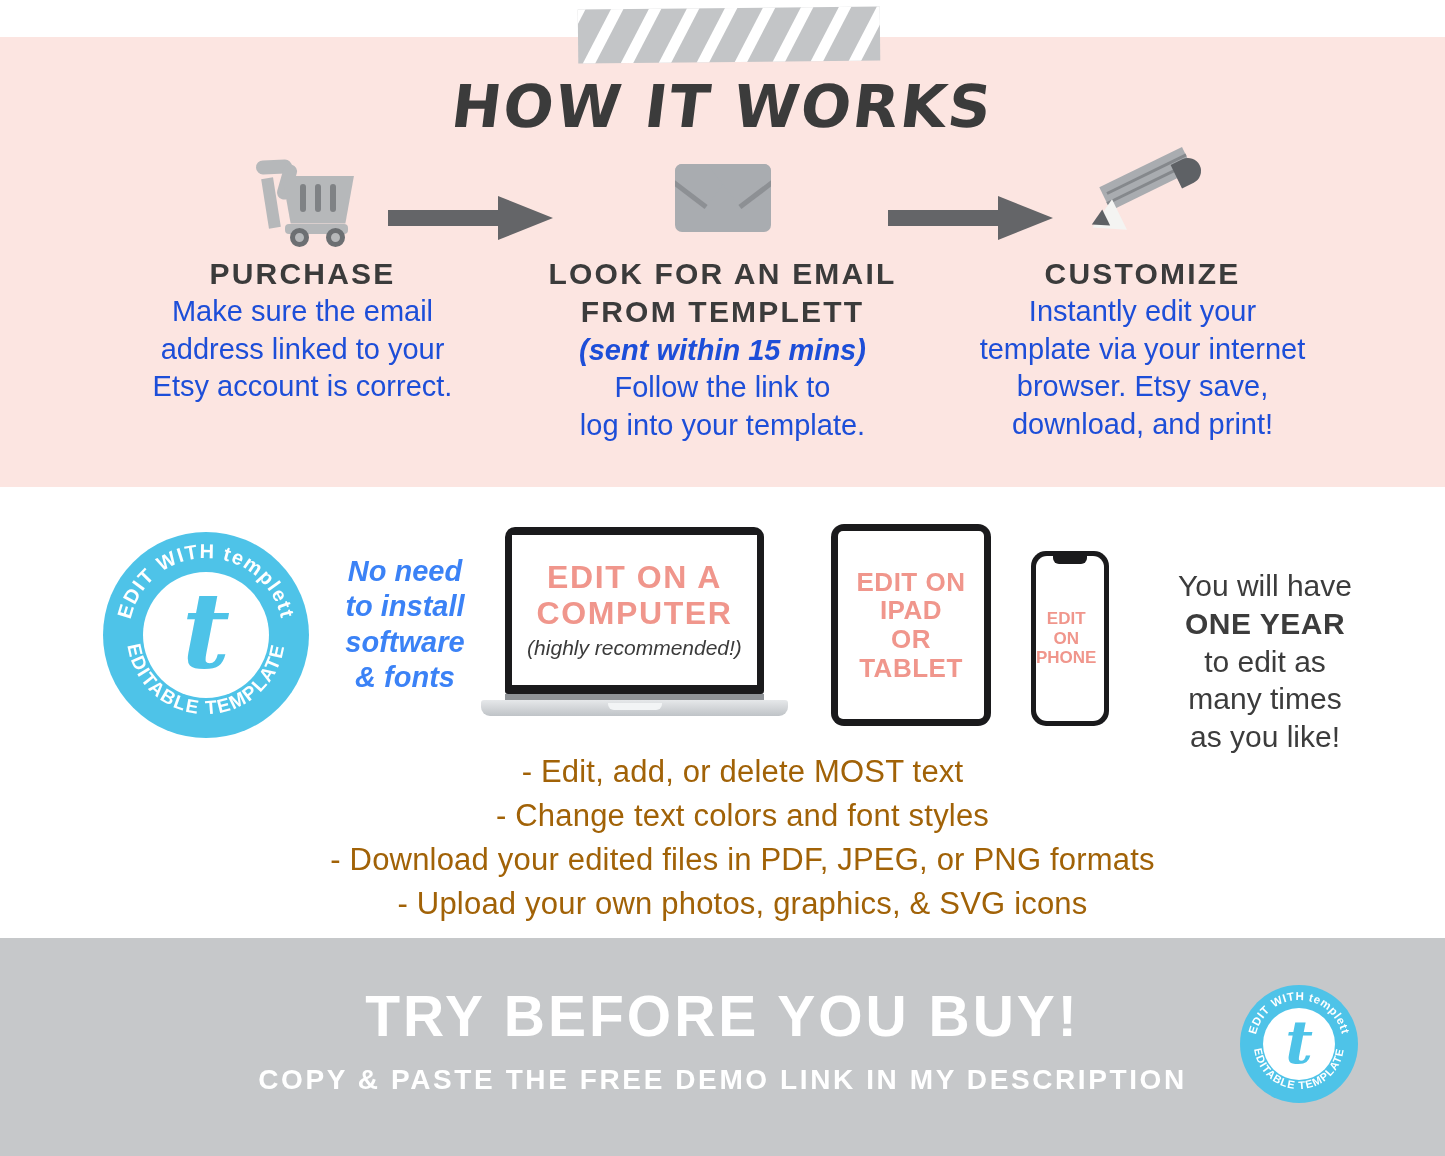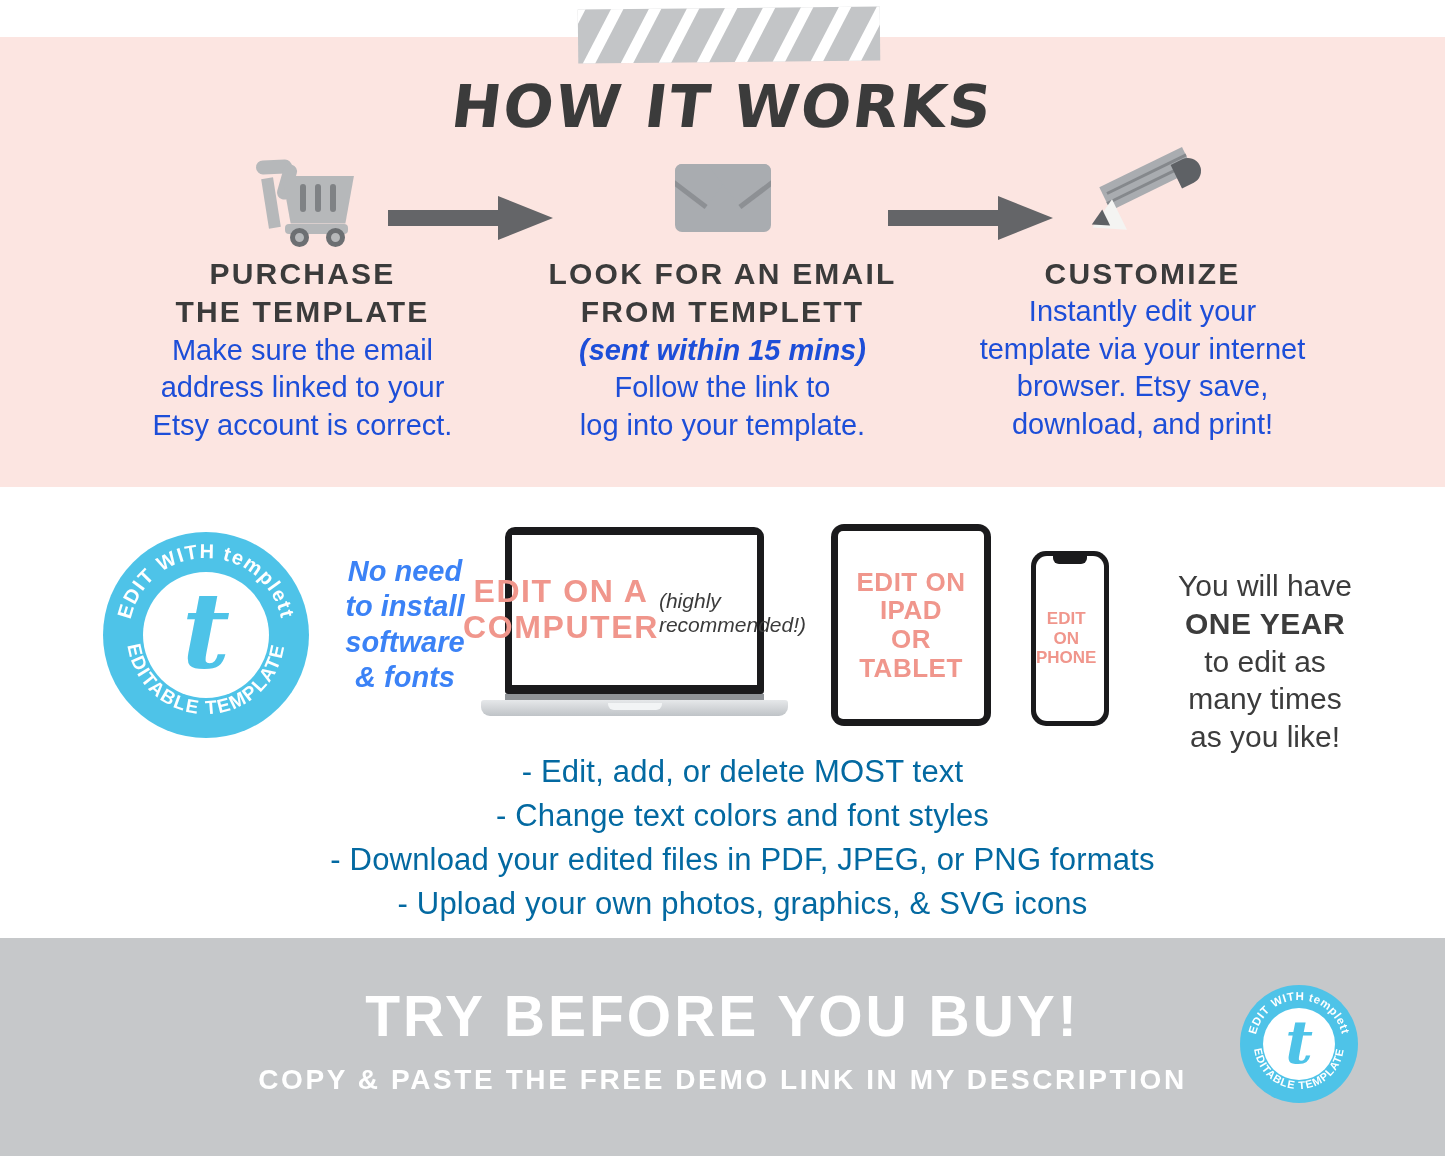--- a/index.html
+++ b/index.html
@@ -177,21 +177,21 @@
 
   
   .laptop{position:absolute;left:481px;top:527px;width:307px;height:195px;}
   .laptop .lid{
     position:absolute;left:24px;top:0;width:259px;height:167px;
     background:#1a1a1c;border-radius:10px 10px 3px 3px;
     box-sizing:border-box;padding:8px 7px 9px 7px;
   }
   .laptop .screen{
     width:100%;height:100%;background:#ffffff;
-    display:flex;flex-direction:row;align-items:center;justify-content:center;
+    display:flex;flex-direction:column;align-items:center;justify-content:center;
   }
   .laptop .base{
     position:absolute;left:0;bottom:6px;width:307px;height:16px;
     background:linear-gradient(#e6e8ea,#bfc3c7);border-radius:3px 3px 9px 9px;
   }
   .laptop .notchbase{
     position:absolute;left:127px;bottom:12px;width:54px;height:7px;background:#f2f4f5;border-radius:0 0 6px 6px;
   }
   .laptop .hinge{
     position:absolute;left:24px;bottom:22px;width:259px;height:6px;background:#8f9397;
@@ -233,21 +233,21 @@
     position:absolute;left:1120px;top:567px;width:290px;text-align:center;
     font-size:30px;line-height:1.26;color:#3c3c3c;
   }
   .oneyear b{font-weight:bold;letter-spacing:0.5px;}
 
   
   .bullets{
     position:absolute;left:0;top:750px;width:1445px;text-align:center;
   }
   .bullets div{
-    font-size:31px;line-height:1.42;color:#0369a1;letter-spacing:0.2px;padding-left:40px;
+    font-size:31px;line-height:1.42;color:#a16207;letter-spacing:0.2px;padding-left:40px;
   }
 
   
   .gray{
     position:absolute;left:0;top:938px;width:1445px;height:218px;background:#c6c8ca;
   }
   .gray .big{
     position:absolute;left:0;top:45px;width:1445px;text-align:center;
     color:#ffffff;font-size:57px;font-weight:bold;letter-spacing:3px;
     font-family:"Liberation Sans", sans-serif;
@@ -299,21 +299,20 @@
           <div class="slot" style="left:50px"></div>
           <div class="slot" style="left:65px"></div>
           <div class="slot" style="left:80px"></div>
           <div class="rail"></div>
           <div class="w" style="left:40px"></div>
           <div class="w" style="left:76px"></div>
         </div>
       </div>
       <h3>
         <span>PURCHASE</span><br>
-        <span>THE TEMPLATE</span>
       </h3>
       <p>
         <span>Make sure the email</span><br>
         <span>address linked to your</span><br>
         <span>Etsy account is correct.</span>
       </p>
     </div>
 
     <div class="step">
       <div class="icon-slot">

